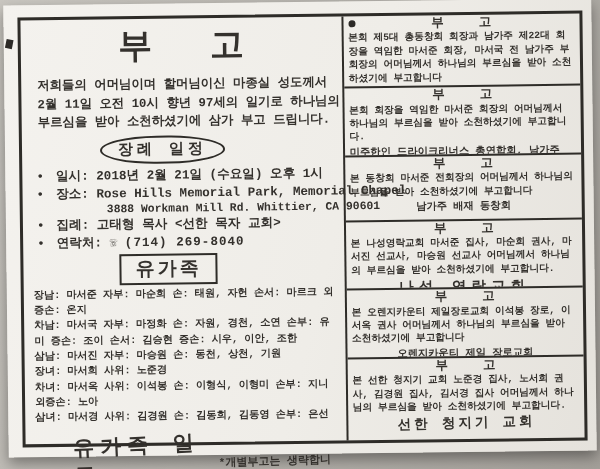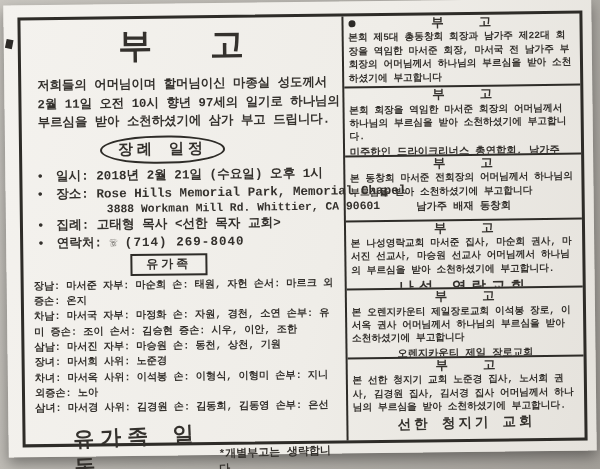--- a/index.html
+++ b/index.html
@@ -30,21 +30,21 @@
     display:inline-block;border:2.5px solid #2e2c28;border-radius:50%/55%;
     padding:2px 16px 3px;font-size:15px;font-weight:bold;letter-spacing:4px;
   }
   .sched{margin:2px 0 0 6px;font-size:12.6px;font-weight:bold;}
   .sched-row{margin:1px 0;white-space:nowrap;}
   .sched-row .bullet{display:inline-block;width:12px;}
   .sched-label{display:inline-block;}
   .sched-addr2{margin-left:70px;font-size:11.4px;white-space:nowrap;}
   .phone{letter-spacing:1px;}
   .fam-head-wrap{text-align:center;margin:3px 0 2px -30px;}
-  .fam-head{display:inline-block;border:2px solid #2e2c28;padding:0 14px 1px;font-size:12px;font-weight:bold;letter-spacing:3px;}
+  .fam-head{display:inline-block;border:2px solid #2e2c28;padding:0 14px 1px;font-size:19px;font-weight:bold;letter-spacing:3px;}
   .fam-rows{margin:0 0 0 2px;font-size:10.2px;line-height:1.5;font-weight:bold;}
   .fam-row{margin:0;}
   .signoff-row{display:flex;align-items:flex-end;justify-content:space-between;margin:6px 4px 0 40px;}
   .signoff{font-size:21px;font-weight:bold;letter-spacing:6px;transform:rotate(-2deg);}
   .foot-note{font-size:11px;font-weight:bold;transform:rotate(-1deg);margin-bottom:2px;}
   
   .col-right{flex:1;display:flex;flex-direction:column;}
   .notice{border-bottom:2px solid #2e2c28;padding:1px 5px 2px;overflow:hidden;position:relative;}
   .notice:last-child{border-bottom:none;}
   .n1{flex:74;} .n2{flex:70;} .n3{flex:66;} .n4{flex:70;} .n5{flex:70;} .n6{flex:86;}

